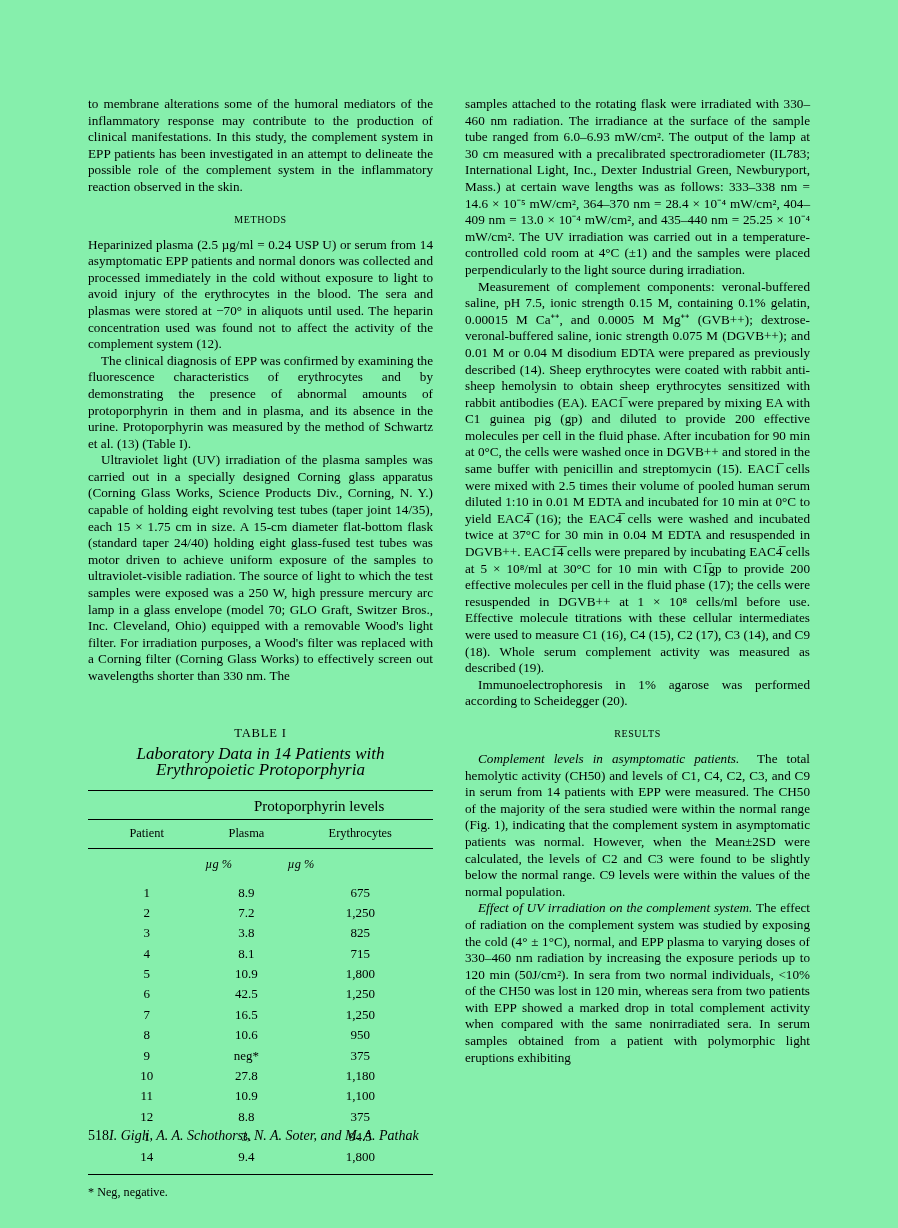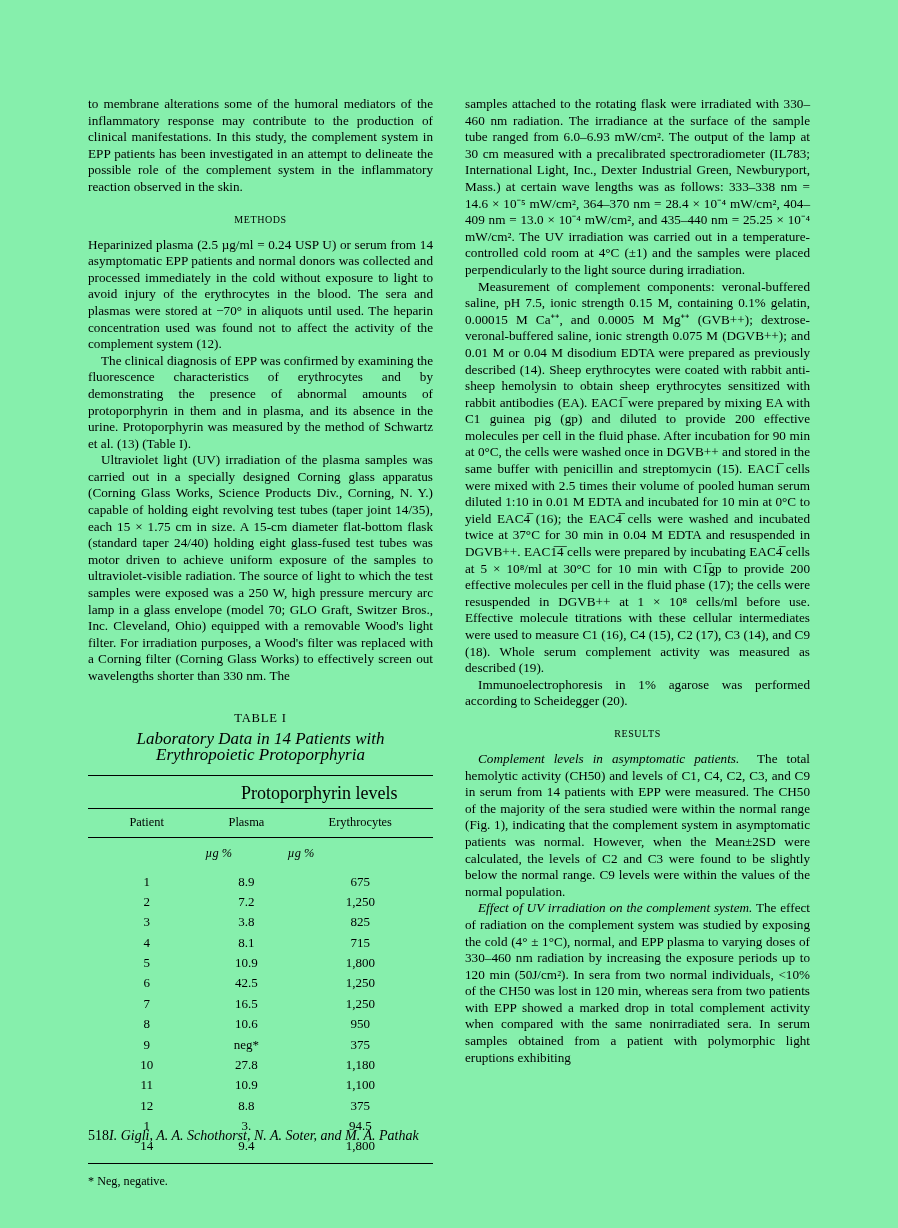--- a/index.html
+++ b/index.html
@@ -48,21 +48,21 @@
     text-align: center;
     font-size: 10px;
     letter-spacing: 0.6px;
     margin: 18px 0 12px 0;
     font-variant: normal;
   }
   .subhead-italic {
     font-style: italic;
   }
   .table-block {
-    margin-top: 26px;
+    margin-top: 41px;
   }
   .table-title {
     text-align: center;
     font-size: 12.6px;
     letter-spacing: 0.8px;
     margin-bottom: 5px;
   }
   .table-caption {
     text-align: center;
     font-style: italic;
@@ -92,21 +92,21 @@
     line-height: 0;
   }
   .thin-rule td {
     border-top: 0.8px solid #000;
     height: 0;
     font-size: 0;
     line-height: 0;
   }
   .grouphead {
     text-align: center;
-    font-size: 18px;
+    font-size: 15px;
     padding: 7px 0 4px 0 !important;
   }
   .colhead {
     font-size: 12.4px;
     padding: 6px 0 7px 0 !important;
   }
   .colhead.center { text-align: center; }
   .units td {
     text-align: left;
     font-size: 12.4px;

